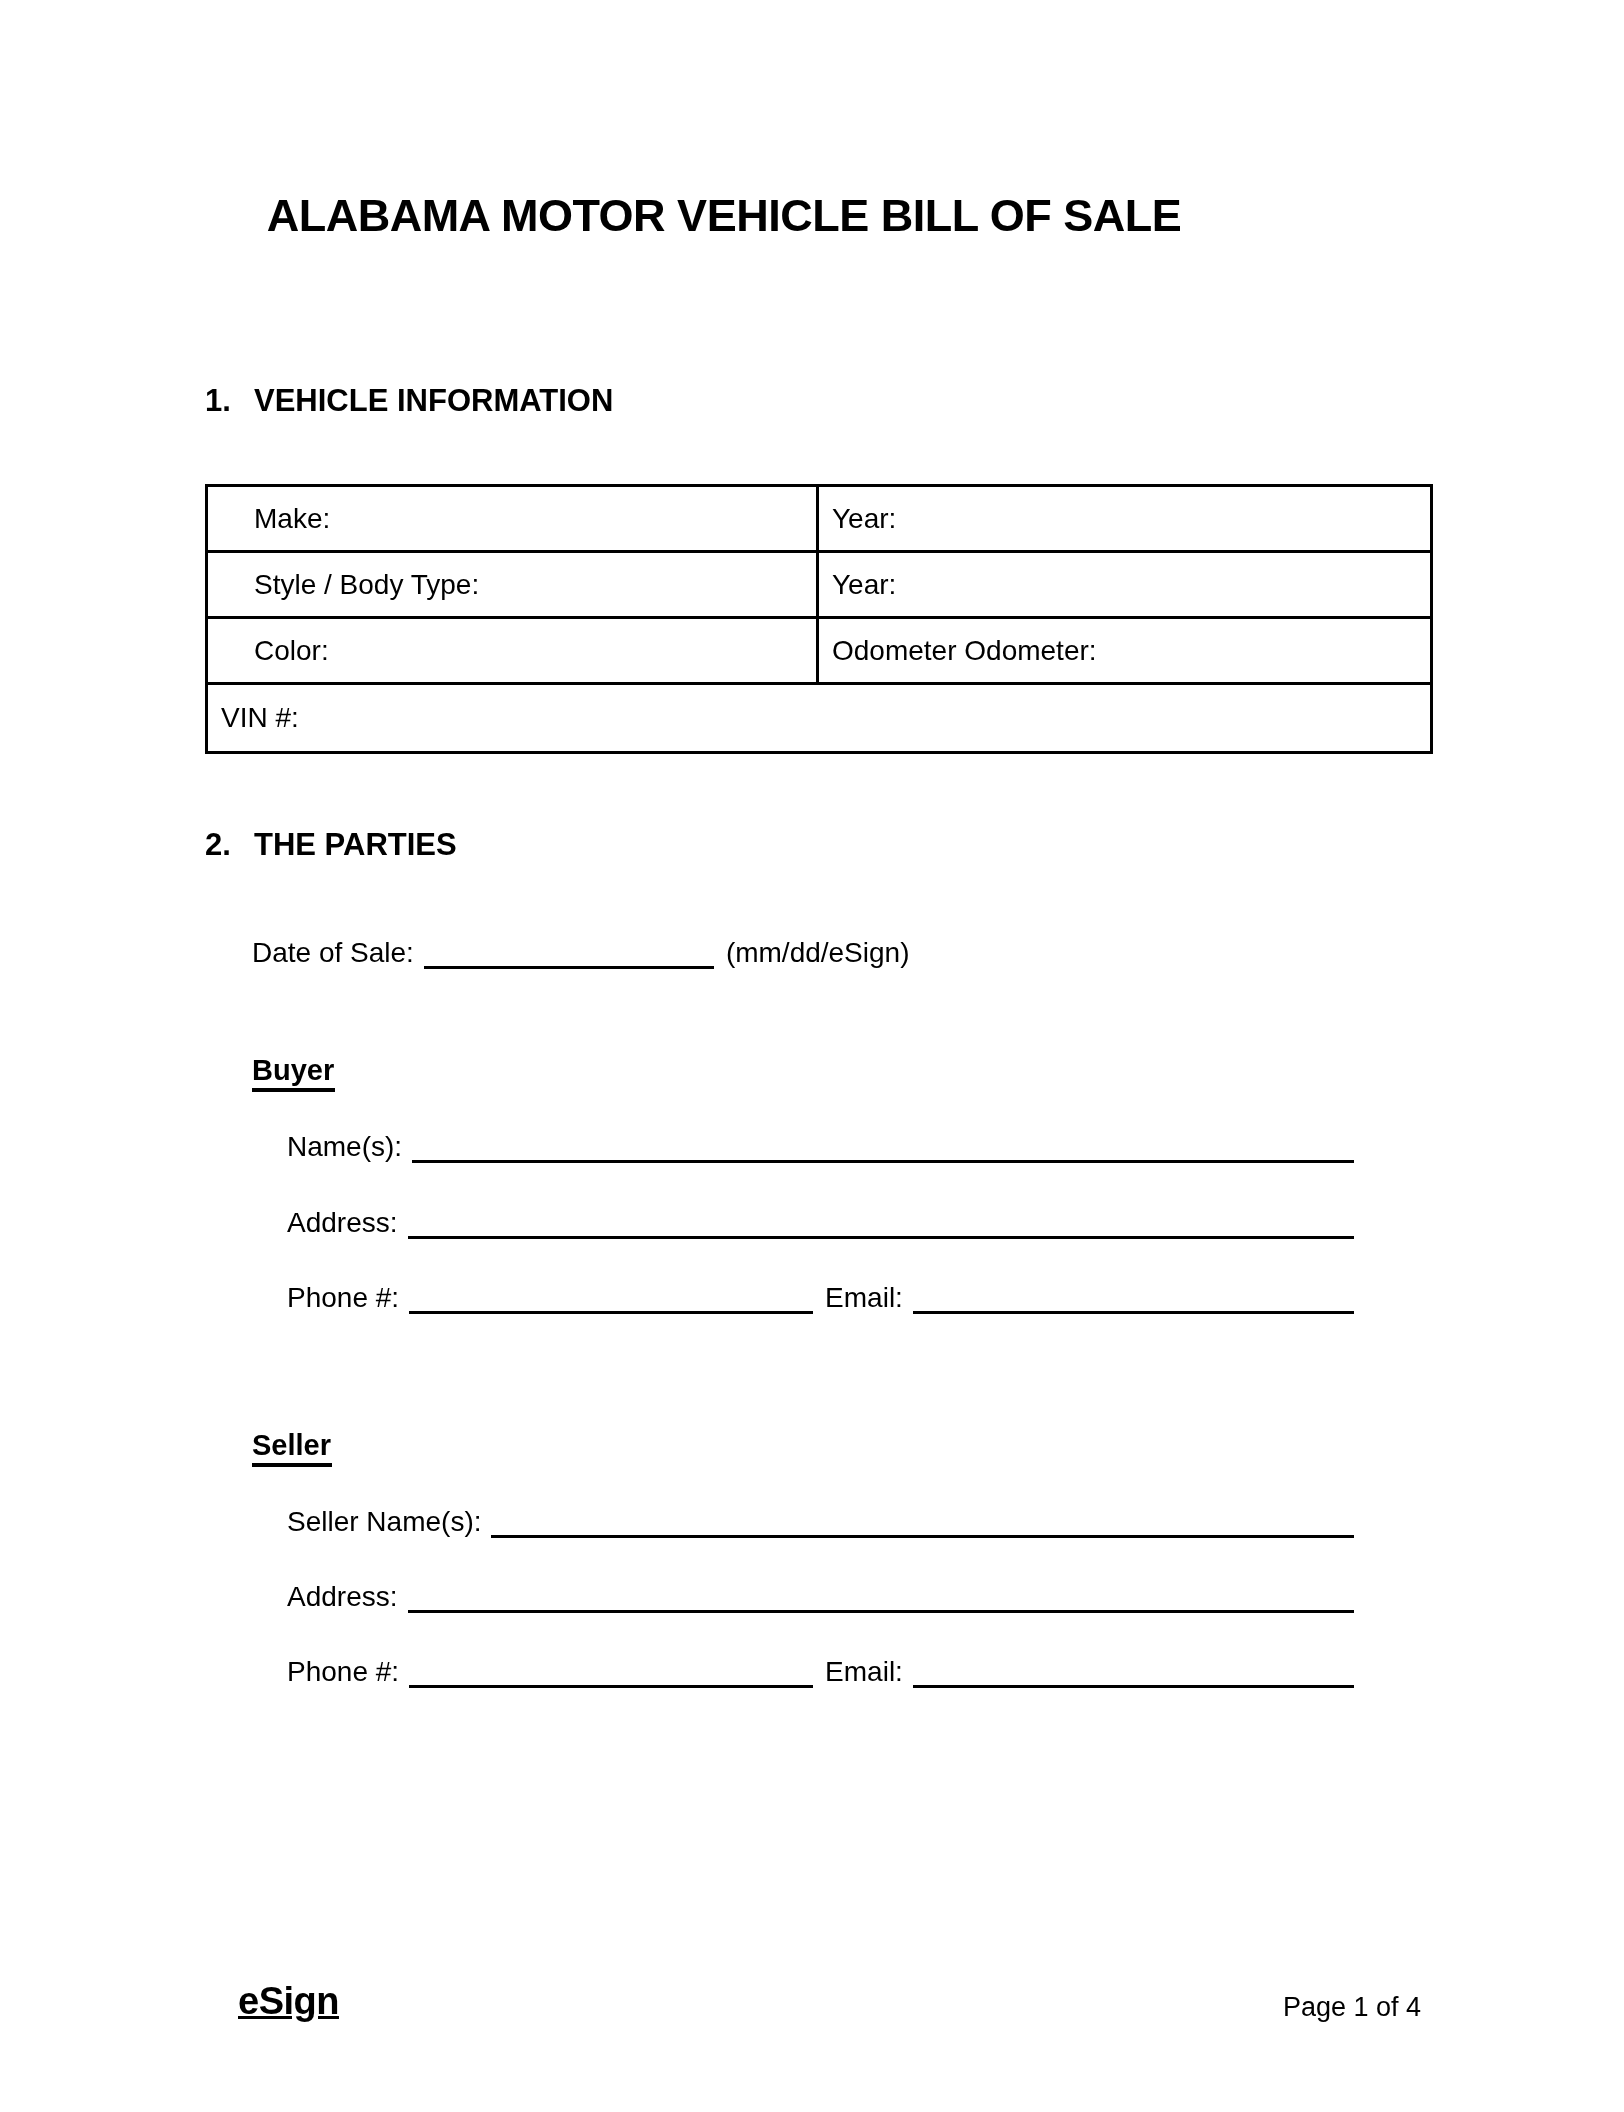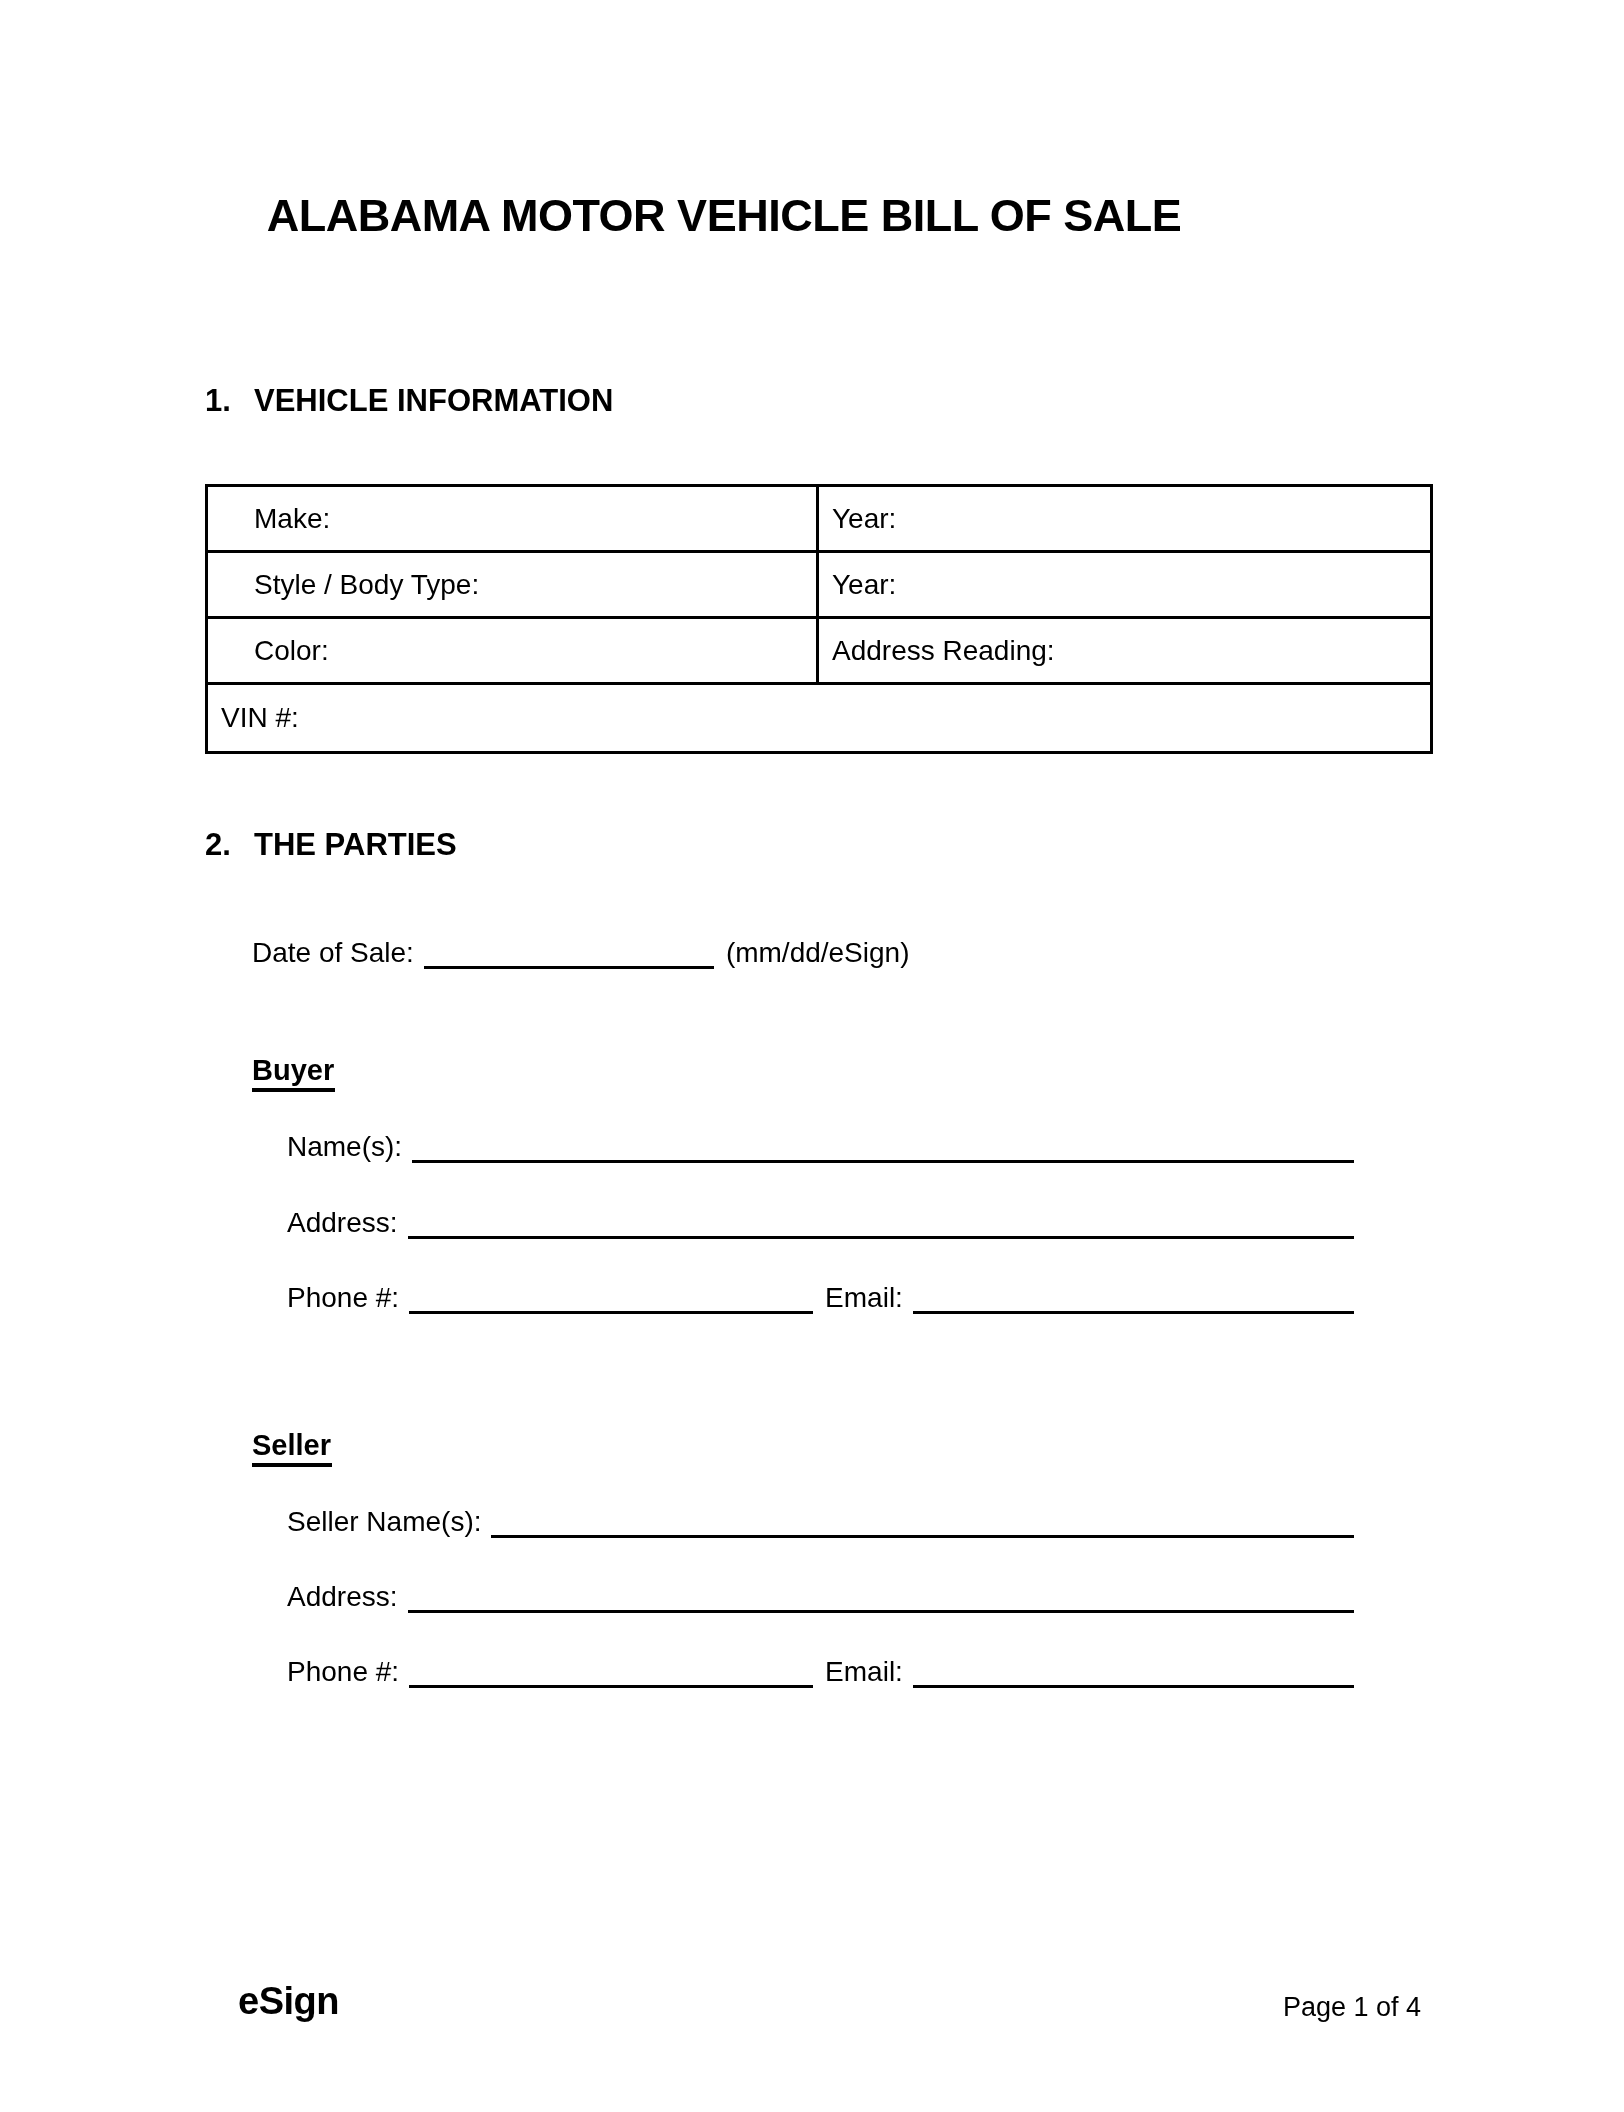--- a/index.html
+++ b/index.html
@@ -80,20 +80,21 @@
     border-bottom: 4px solid #000;
     padding: 0 1px 1px 0;
   }
   .brand {
     position: absolute;
     left: 238px;
     top: 1980px;
     font-size: 38px;
     font-weight: bold;
     letter-spacing: -0.5px;
+    text-decoration: underline;
   }
   .page-num {
     position: absolute;
     left: 1283px;
     top: 1992px;
     font-size: 27px;
   }
 </style>
 </head>
 <body>
@@ -122,21 +123,21 @@
     </div>
     <div class="cell">
       <span>Year:</span>
       <span></span>
     </div>
     <div class="cell cr">
       <span>Color:</span>
       <span></span>
     </div>
     <div class="cell">
-      <span>Address Reading:</span>
+      <span>Odometer Odometer:</span>
       <span></span>
     </div>
     <div class="cell vin">
       <span>VIN #:</span>
       <span></span>
     </div>
   </div>
 
   <div class="sec-h" style="top:827px;">
     <span class="sec-num">2.</span>

